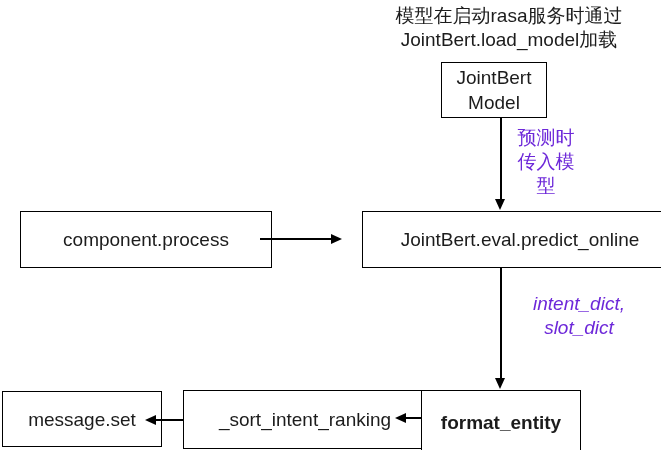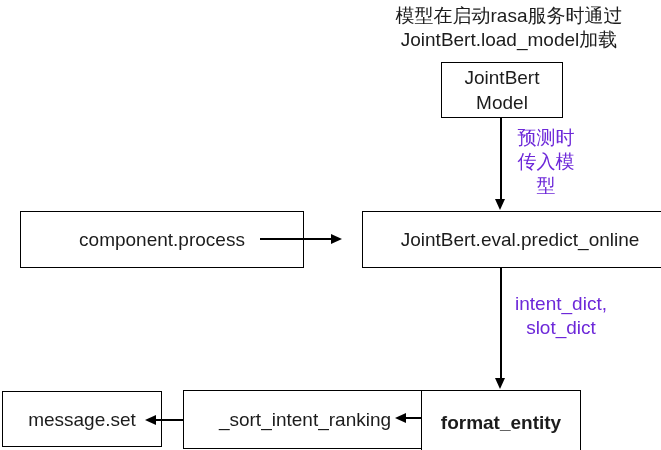--- a/index.html
+++ b/index.html
@@ -44,28 +44,28 @@
   }
   .vline { position: absolute; width: 1.5px; background: #000000; }
   .hline { position: absolute; height: 1.5px; background: #000000; }
   .ah { position: absolute; width: 0; height: 0; }
   .ah.down  { border-left: 5px solid transparent; border-right: 5px solid transparent; border-top: 11px solid #000000; }
   .ah.right { border-top: 5px solid transparent; border-bottom: 5px solid transparent; border-left: 11px solid #000000; }
   .ah.left  { border-top: 5px solid transparent; border-bottom: 5px solid transparent; border-right: 11px solid #000000; }
 
   
   #ann        { left: 349px; top: 4px;   width: 320px; }
-  #n-model    { left: 441px; top: 62px;  width: 122px; height: 56px; }
-  #n-comp     { left: 20px;  top: 211px; width: 284px; height: 57px; }
+  #n-model    { left: 441px; top: 62px;  width: 106px; height: 56px; }
+  #n-comp     { left: 20px;  top: 211px; width: 252px; height: 57px; }
   #n-pred     { left: 342px; top: 211px; width: 316px; height: 57px; margin-left: 20px; }
   #n-msg      { left: 2px;   top: 391px; width: 160px; height: 56px; }
   #n-sort     { left: 183px; top: 390px; width: 244px; height: 59px; }
   #n-fmt      { left: 421px; top: 390px; width: 160px; height: 65px; font-weight: bold; }
   #l-pred     { left: 505px; top: 126px; width: 82px; }
-  #l-dict     { left: 505px; top: 292px; width: 112px; }
+  #l-dict     { left: 523px; top: 292px; width: 112px; font-style: italic; }
   #a1l { left: 500px; top: 118px; height: 81px; }
   #a1h { left: 495px; top: 199px; }
   #a2l { left: 260px; top: 238px; width: 72px; }
   #a2h { left: 331px; top: 234px; }
   #a3l { left: 500px; top: 268px; height: 111px; }
   #a3h { left: 495px; top: 378px; }
   #a4h { left: 395px; top: 413px; }
   #a4l { left: 405px; top: 417px; width: 16px; }
   #a5h { left: 145px; top: 415px; }
   #a5l { left: 155px; top: 419px; width: 28px; }

